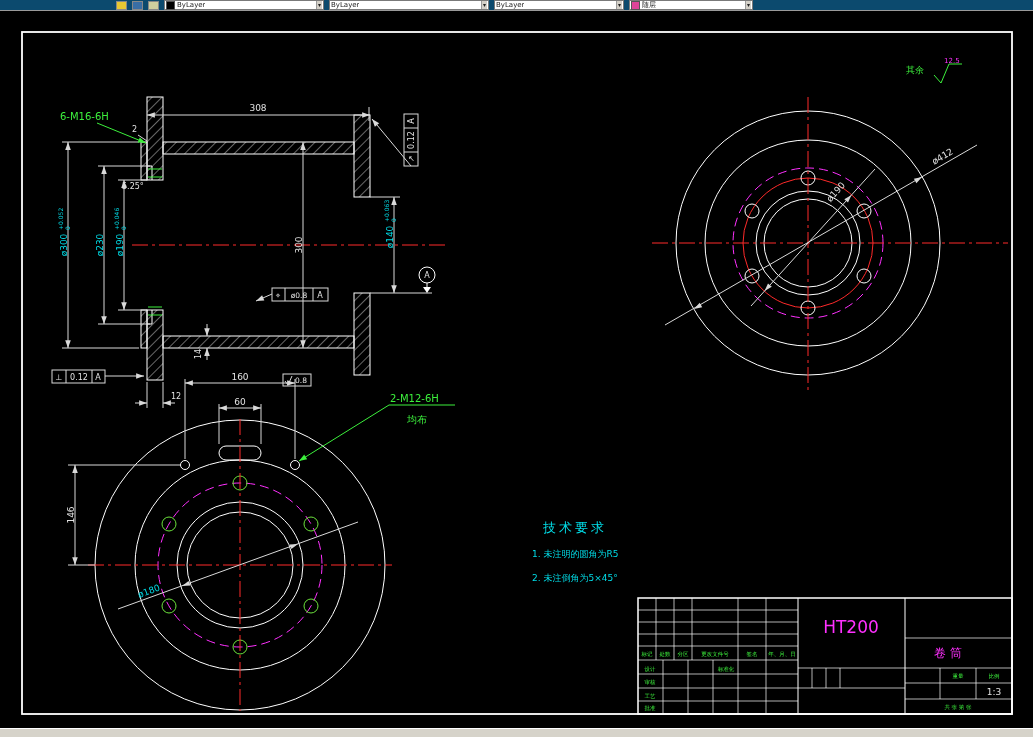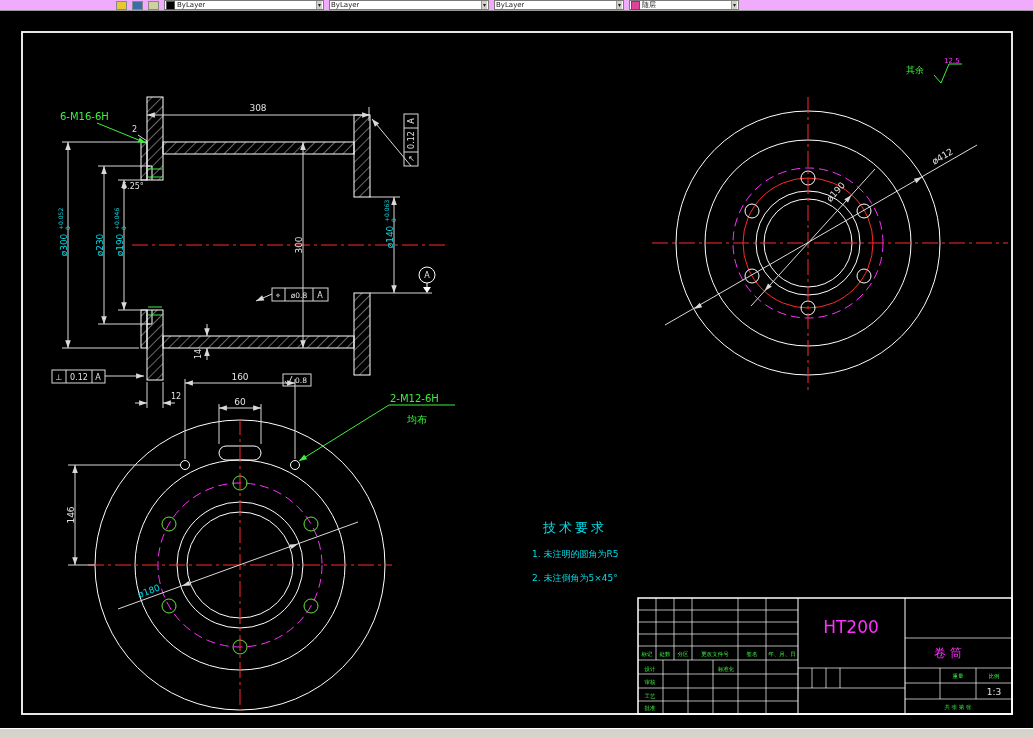--- a/index.html
+++ b/index.html
@@ -1,27 +1,27 @@
 <!DOCTYPE html>
 <html><head>
 <meta charset="utf-8">
 <style>
   html,body{margin:0;padding:0;background:#000;width:1033px;height:737px;overflow:hidden}
   .app{width:1033px;height:737px;display:flex;flex-direction:column;font-family:"DejaVu Sans",sans-serif}
-  .toolbar{height:11px;background:#f0abfc;border-bottom:1px solid #9a9a9a;box-sizing:border-box;
+  .toolbar{height:11px;background:#0c4a6e;border-bottom:1px solid #9a9a9a;box-sizing:border-box;
            display:flex;align-items:flex-end;gap:5px;padding:0 0 0 116px}
   .tbi{width:11px;height:9px;display:inline-block;border:1px solid #888;box-sizing:border-box;margin-bottom:0}
   .i1{background:#e8c832}.i2{background:#3a6ea5}.i3{background:#cfcf9f}
   .combo{height:10px;background:#fff;border:1px solid #7a7a7a;display:flex;align-items:center;
          font-size:7px;line-height:8px;color:#222;padding:0 1px;box-sizing:border-box}
   .combo .lbl{white-space:nowrap;overflow:hidden}
   .combo .caret{margin-left:auto;background:#d4d0c8;border-left:1px solid #9a9a9a;font-size:6px;padding:0 1px}
   .swatch{width:7px;height:7px;background:#000;border:1px solid #555;margin-right:2px;flex:0 0 auto}
   .swr{background:#d49} 
-  .c1{width:160px}.c2{width:160px}.c3{width:130px}.c4{width:110px}
+  .c1{width:160px}.c2{width:160px}.c3{width:130px}.c4{width:124px}
   .canvas{position:relative;height:717px;background:#000}
   .canvas svg{display:block}
   .statusstrip{height:9px;background:#d6d3ca;border-top:1px solid #fff}
   text{font-family:"DejaVu Sans",sans-serif}
   .dw{fill:#e3e3e3;font-size:9px}
   .dw8{fill:#e3e3e3;font-size:8px}
   .dc{fill:#00dde8;font-size:9px}
   .sup{fill:#00dde8;font-size:6px}
   .gl{fill:#3cf03c;font-size:10px}
   .cyt{fill:#00dde8}

